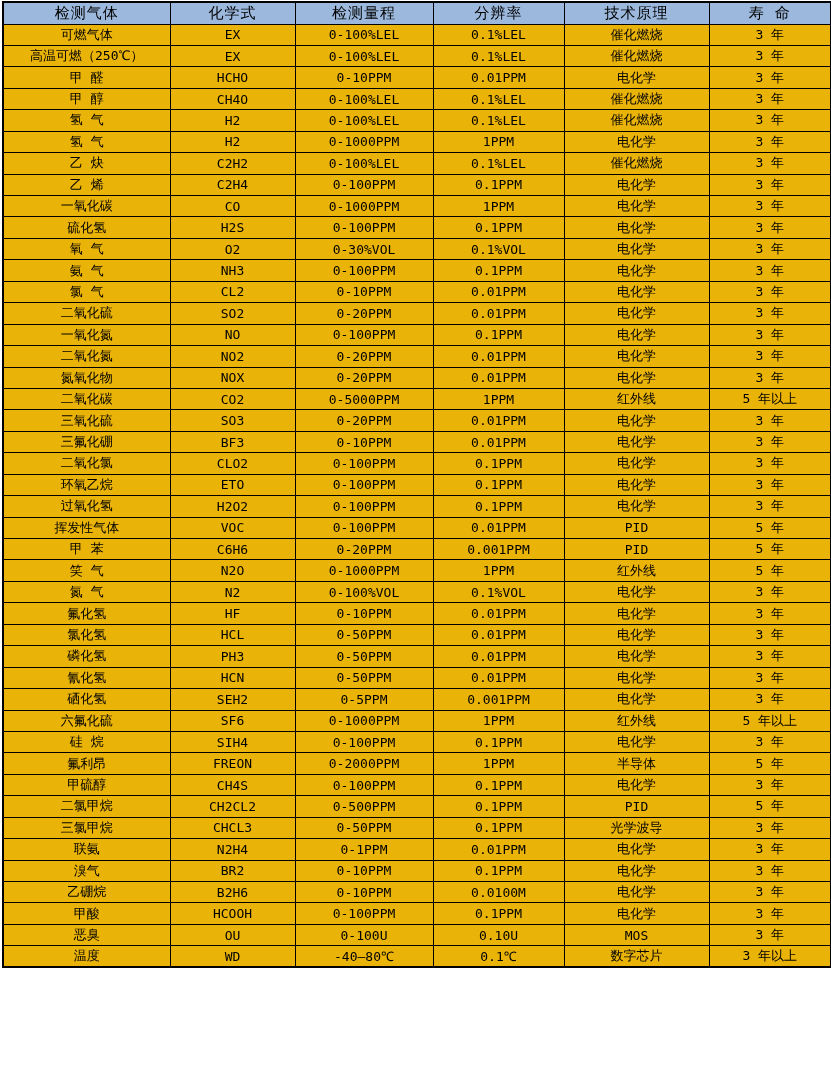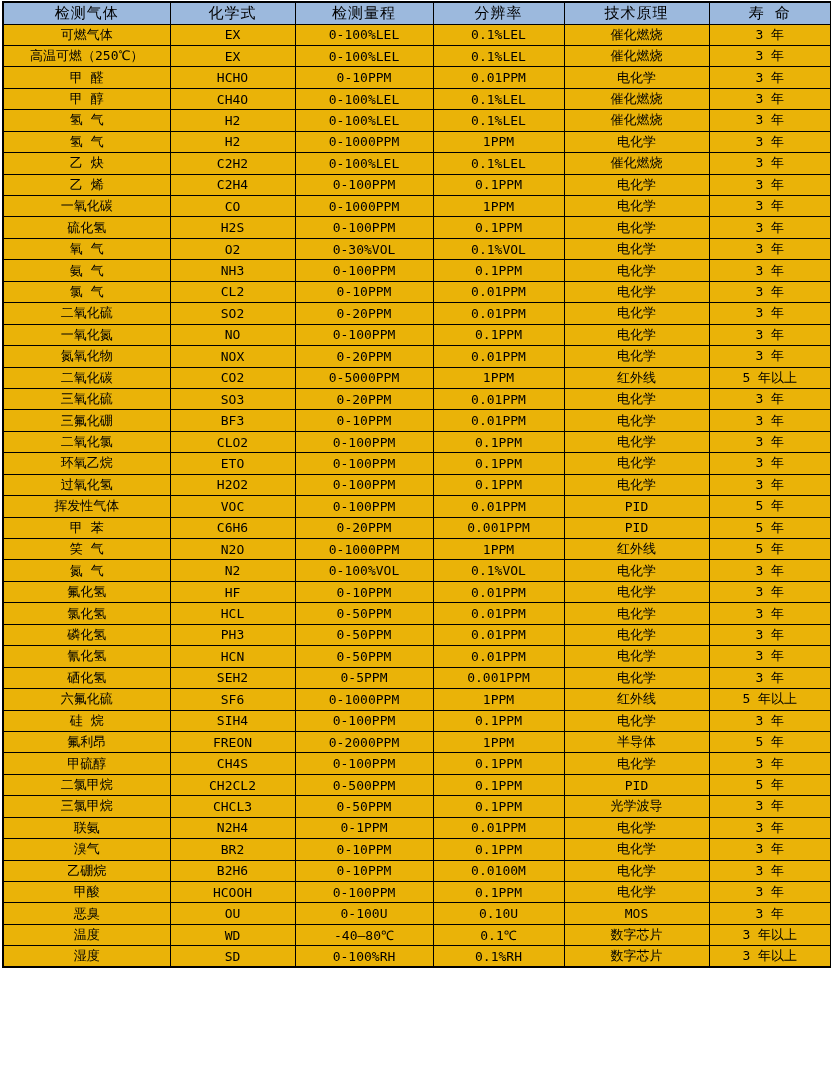--- a/index.html
+++ b/index.html
@@ -196,20 +196,28 @@
       </tr>
         <tr>
         <td>一氧化氮</td>
         <td>NO</td>
         <td>0-100PPM</td>
         <td>0.1PPM</td>
         <td>电化学</td>
         <td>3 年</td>
       </tr>
         <tr>
+        <td>二氧化氮</td>
+        <td>NO2</td>
+        <td>0-20PPM</td>
+        <td>0.01PPM</td>
+        <td>电化学</td>
+        <td>3 年</td>
+      </tr>
+        <tr>
         <td>氮氧化物</td>
         <td>NOX</td>
         <td>0-20PPM</td>
         <td>0.01PPM</td>
         <td>电化学</td>
         <td>3 年</td>
       </tr>
         <tr>
         <td>二氧化碳</td>
         <td>CO2</td>
@@ -419,23 +427,15 @@
         <td>3 年</td>
       </tr>
         <tr>
         <td>温度</td>
         <td>WD</td>
         <td>-40—80℃</td>
         <td>0.1℃</td>
         <td>数字芯片</td>
         <td>3 年以上</td>
       </tr>
-        <tr>
-        <td>湿度</td>
-        <td>SD</td>
-        <td>0-100%RH</td>
-        <td>0.1%RH</td>
-        <td>数字芯片</td>
-        <td>3 年以上</td>
-      </tr>
       </tbody>
   </table>
 </div>
 
 </body></html>

